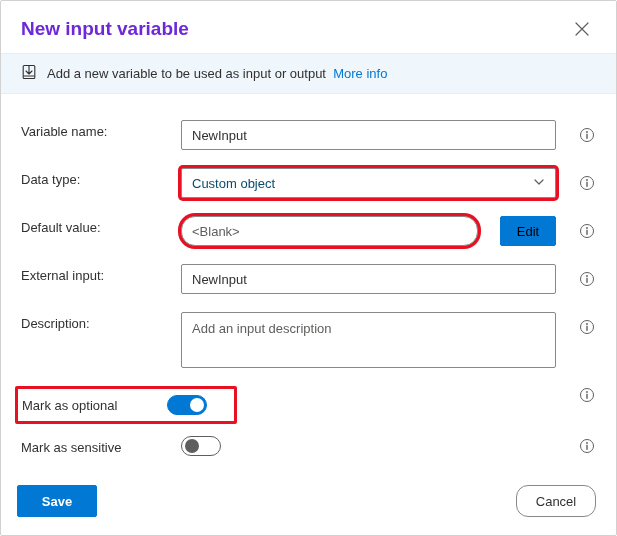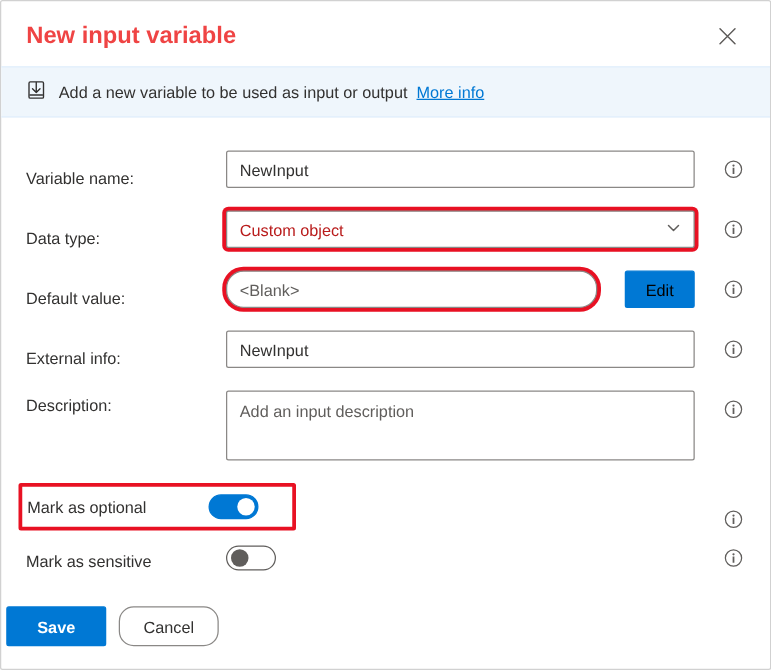--- a/index.html
+++ b/index.html
@@ -25,48 +25,48 @@
   }
   .header {
     display:flex;
     align-items:center;
     justify-content: space-between;
     padding: 14px 20px 10px 20px;
   }
   .title {
     font-size: 19px;
     font-weight: 600;
-    color: #ef4444;
+    color: #6d28d9;
   }
   .close-btn {
     width: 28px; height:28px;
     display:flex; align-items:center; justify-content:center;
     cursor:pointer;
     color:#605e5c;
     background:none; border:none;
   }
   .info-bar {
     background: #eff6fc;
     border-top: 1px solid #e1eefc;
     border-bottom: 1px solid #e1eefc;
     padding: 10px 20px;
     display:flex;
     align-items:center;
     gap:10px;
     color:#323130;
   }
-  .info-bar a { color:#0078d4; text-decoration: underline; cursor:pointer;}
+  .info-bar a { color:#0078d4; cursor:pointer;}
   .content {
     padding: 26px 20px 10px 20px;
     flex:1;
     overflow:auto;
   }
   .row {
     display:flex;
-    align-items:flex-end;
+    align-items:flex-start;
     margin-bottom: 18px;
   }
   .row.top { align-items:flex-start; }
   .label-col {
     width: 160px;
     flex: 0 0 160px;
     padding-top: 4px;
     color:#323130;
   }
   .field-col {
@@ -85,21 +85,21 @@
     color:#323130;
     background:#fff;
     outline:none;
   }
   .select-input {
     display:flex;
     align-items:center;
     justify-content:space-between;
     cursor:pointer;
   }
-  .select-input .val { color:#b91c1c; }
+  .select-input .val { color:#0c4a6e; }
   .readonly-box {
     flex:1;
     height:30px;
     border:1px solid #8a8886;
     border-radius:14px;
     padding:0 10px;
     display:flex;
     align-items:center;
     color:#605e5c;
     background:#fff;
@@ -145,23 +145,23 @@
   .toggle.on {
     background:#0078d4;
     border-color:#0078d4;
   }
   .toggle.on .knob {
     left:22px;
     background:#fff;
   }
 
   .footer {
-    padding: 16px 20px 18px 4px;
-    display:flex;
-    justify-content:flex-start;
+    padding: 16px 20px 18px 16px;
+    display:flex;
+    justify-content:space-between;
     gap:10px;
   }
   .btn-primary {
     height:32px; min-width:80px;
     background:#0078d4; color:#fff;
     border:1px solid #0078d4; border-radius:2px;
     font:inherit; font-weight:600;
     cursor:pointer;
   }
   .btn-secondary {
@@ -262,21 +262,21 @@
           <svg width="16" height="16" viewBox="0 0 16 16">
               <circle cx="8" cy="8" r="6.5" stroke="#605e5c" stroke-width="1" fill="none"></circle>
               <circle cx="8" cy="5" r="0.9" fill="#605e5c"></circle>
               <rect x="7.3" y="6.8" width="1.4" height="5" fill="#605e5c"></rect>
             </svg>
         </span>
       </div>
     </div>
 
     <div class="row">
-      <div class="label-col">External info:</div>
+      <div class="label-col">External input:</div>
       <div class="field-col">
         <input class="text-input" type="text" value="NewInput" style="">
         <span class="info-icon">
           <svg width="16" height="16" viewBox="0 0 16 16">
               <circle cx="8" cy="8" r="6.5" stroke="#605e5c" stroke-width="1" fill="none"></circle>
               <circle cx="8" cy="5" r="0.9" fill="#605e5c"></circle>
               <rect x="7.3" y="6.8" width="1.4" height="5" fill="#605e5c"></rect>
             </svg>
         </span>
       </div>

